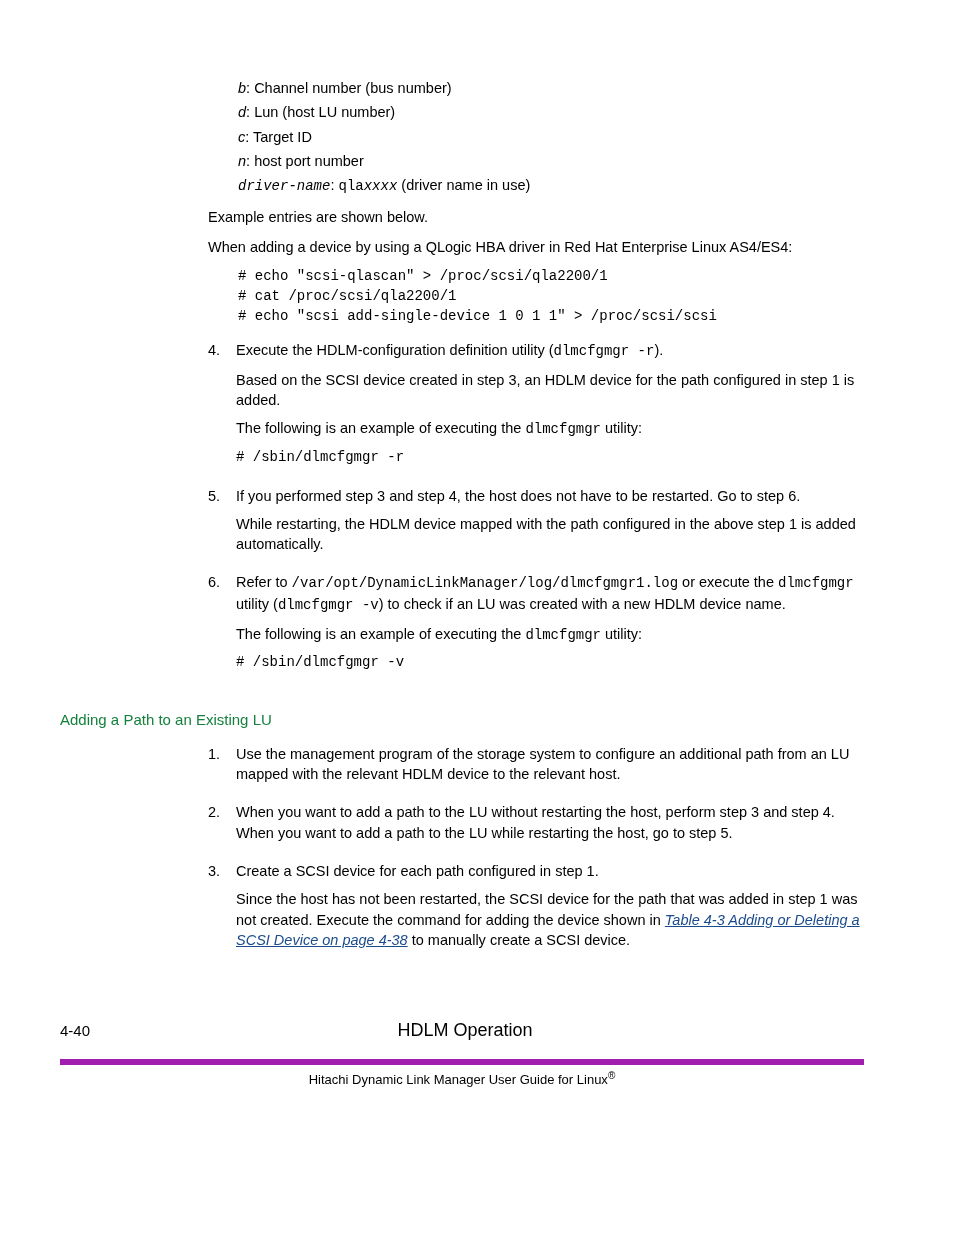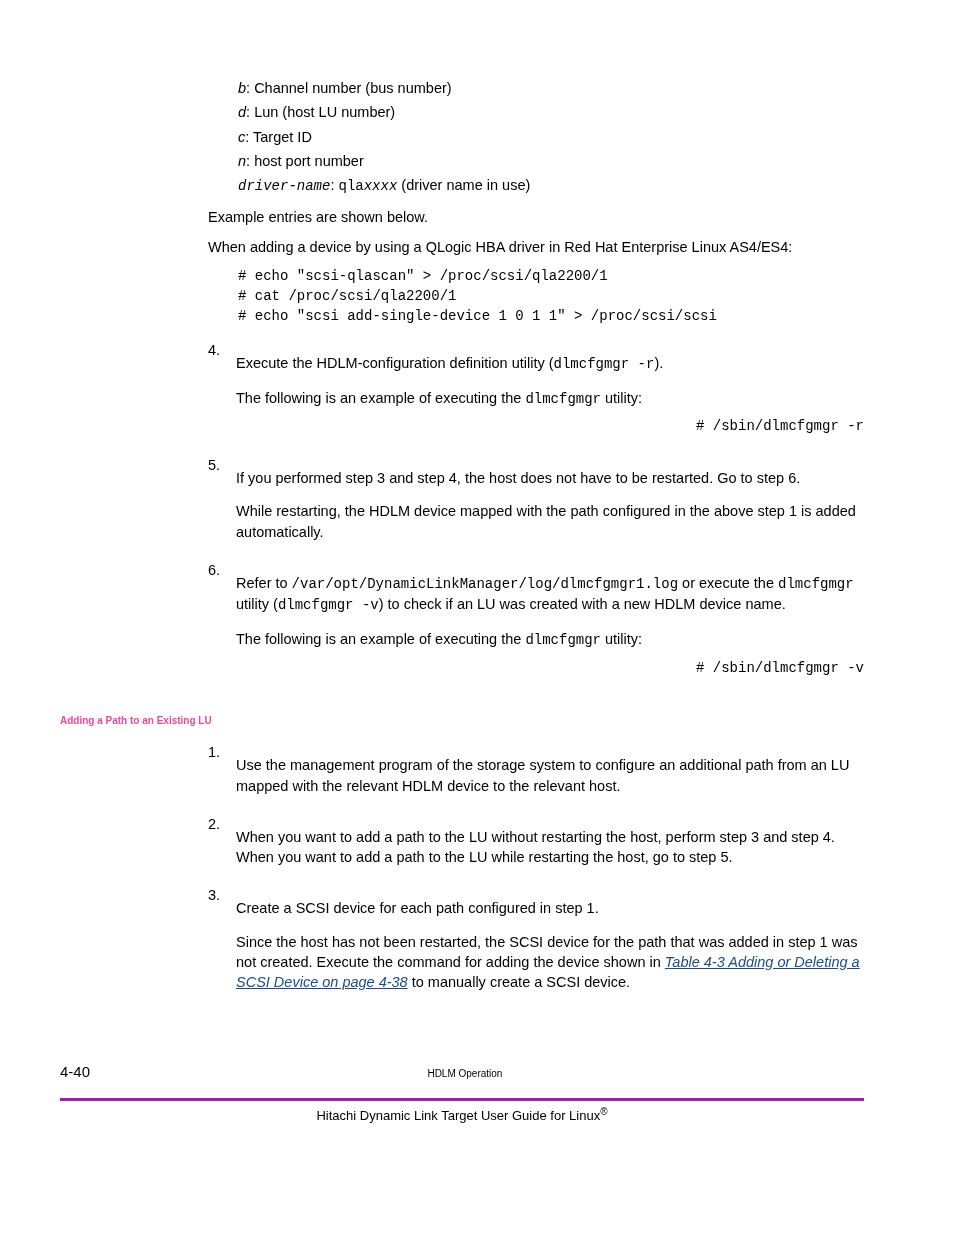--- a/index.html
+++ b/index.html
@@ -40,56 +40,55 @@
     margin-bottom: 10px;
   }
   ol.numlist > li > .marker {
     flex: 0 0 28px;
     text-align: left;
   }
   ol.numlist > li > .body {
     flex: 1;
   }
   ol.numlist > li > .body > p {
-    margin: 13px 0 8px 0;
+    margin: 0 0 8px 0;
   }
   ol.numlist > li > .body > pre {
     font-family: "Courier New", monospace;
     font-size: 14px;
     margin: 4px 0 8px 0;
-    text-align: right;
   }
   .section-heading {
-    color: #ec4899;
-    font-weight: bold;
-    font-size: 10px;
+    color: #15803d;
+    font-weight: normal;
+    font-size: 15px;
     margin: 28px 0 14px -148px;
   }
   .bold-intro {
     font-weight: bold;
     margin-left: -28px;
     margin-bottom: 12px;
   }
   a.xref {
     color: #1a4b8c;
     font-style: italic;
     text-decoration: underline;
   }
   .footer {
     margin-top: 60px;
   }
   .footer-top {
     display: flex;
     justify-content: space-between;
     align-items: baseline;
-    border-bottom: 3px solid #a21caf;
+    border-bottom: 6px solid #a21caf;
     padding-bottom: 16px;
   }
   .page-num { font-size: 15px; }
-  .footer-title { font-size: 10px; }
+  .footer-title { font-size: 18px; }
   .footer-bottom {
     text-align: center;
     font-size: 13px;
     margin-top: 4px;
   }
   sup { font-size: 10px; }
 </style>
 </head>
 <body>
 
@@ -105,20 +104,21 @@
   <p class="para indent1">When adding a device by using a QLogic HBA driver in Red Hat Enterprise Linux AS4/ES4:</p>
   <pre class="codeblock"># echo "scsi-qlascan" &gt; /proc/scsi/qla2200/1
 # cat /proc/scsi/qla2200/1
 # echo "scsi add-single-device 1 0 1 1" &gt; /proc/scsi/scsi</pre>
 
   <ol class="numlist">
     <li>
       <div class="marker">4.</div>
       <div class="body">
         <p><span>Execute the HDLM-configuration definition utility (</span><span class="mono">dlmcfgmgr -r</span><span>).</span></p>
+        <p>Based on the SCSI device created in step 3, an HDLM device for the path configured in step 1 is added.</p>
         <p><span>The following is an example of executing the </span><span class="mono">dlmcfgmgr</span><span> utility:</span></p>
         <pre># /sbin/dlmcfgmgr -r</pre>
       </div>
     </li>
     <li>
       <div class="marker">5.</div>
       <div class="body">
         <p>If you performed step 3 and step 4, the host does not have to be restarted. Go to step 6.</p>
         <p>While restarting, the HDLM device mapped with the path configured in the above step 1 is added automatically.</p>
       </div>
@@ -159,15 +159,15 @@
 
 </div>
 
 <div class="footer">
   <div class="footer-top">
     <span class="page-num">4-40</span>
     <span class="footer-title">HDLM Operation</span>
     <span>&nbsp;&nbsp;&nbsp;&nbsp;&nbsp;&nbsp;</span>
   </div>
   <div class="footer-bottom">
-    <span>Hitachi Dynamic Link Target User Guide for Linux</span><sup>®</sup>
+    <span>Hitachi Dynamic Link Manager User Guide for Linux</span><sup>®</sup>
   </div>
 </div>
 
 </body></html>

